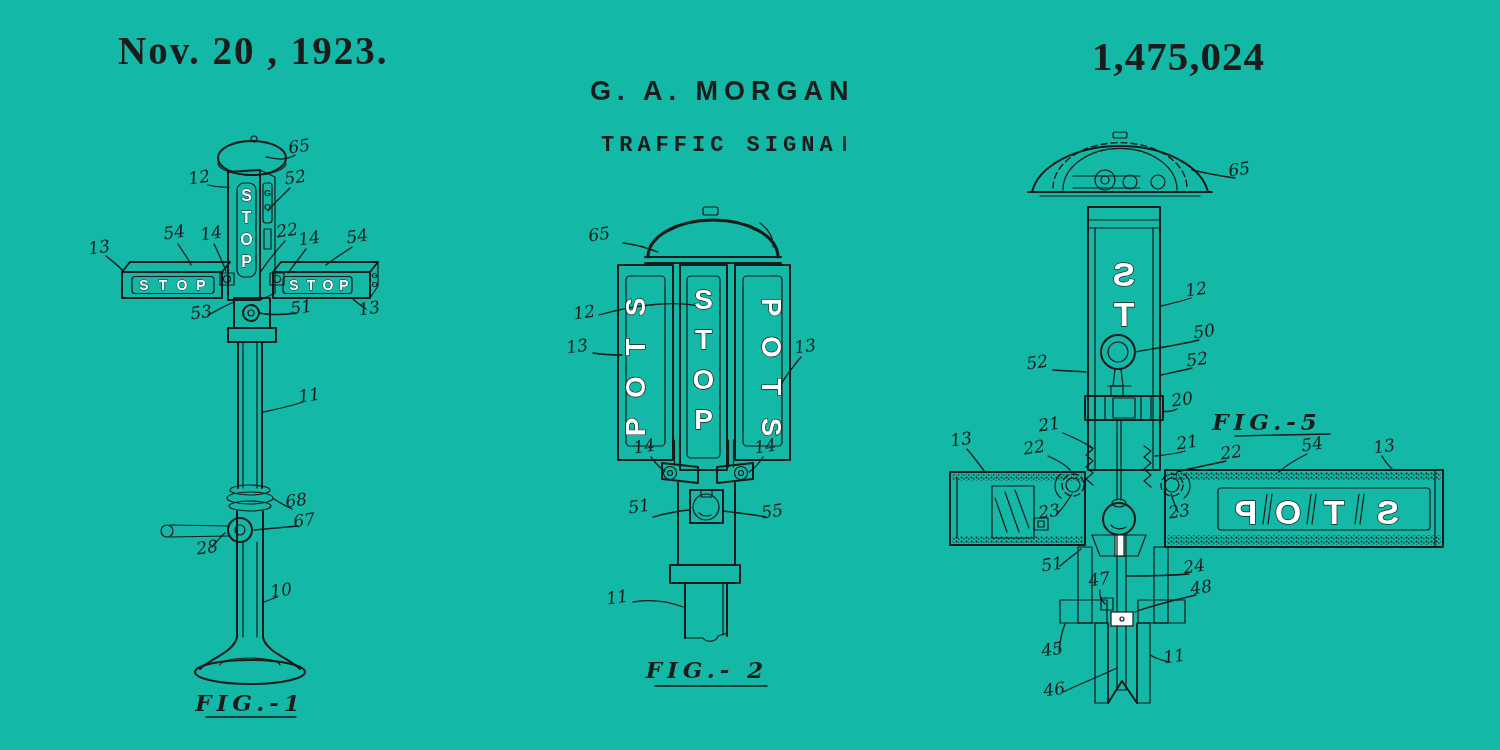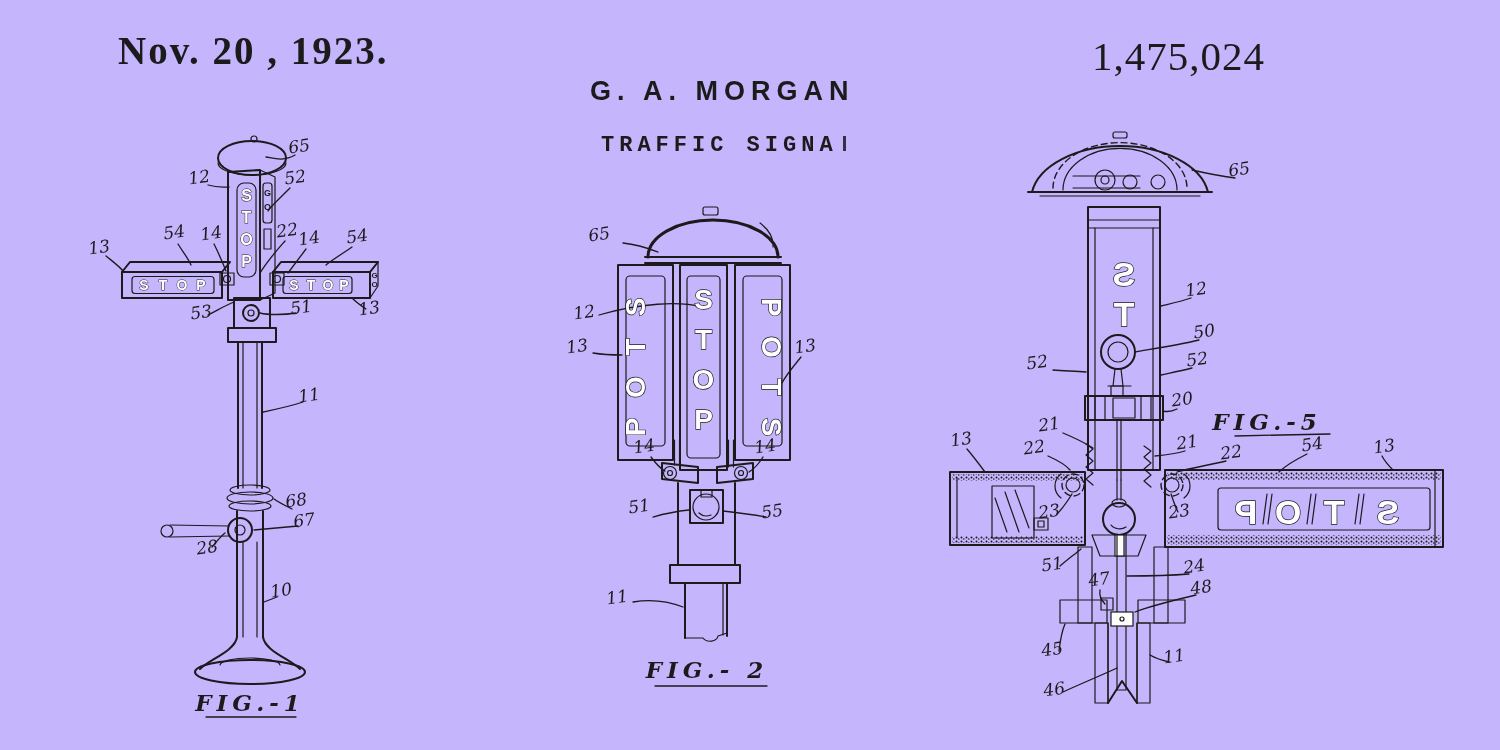--- a/index.html
+++ b/index.html
@@ -1,20 +1,20 @@
 <!DOCTYPE html>
 <html><head>
 <meta charset="utf-8">
 <style>
   html,body{margin:0;padding:0;background:#fff;}
-  #page{position:relative;width:1500px;height:750px;background:#c4b5fd;overflow:hidden;
+  #page{position:relative;width:1500px;height:750px;background:#14b8a6;overflow:hidden;
         font-family:"Liberation Serif",serif;color:#1b1b1b;}
   .hdr{position:absolute;white-space:nowrap;}
   .date{left:118px;top:28px;font-weight:bold;font-size:39px;letter-spacing:2px;}
-  .patnum{left:1092px;top:32px;font-weight:normal;font-size:41px;letter-spacing:1px;}
+  .patnum{left:1092px;top:32px;font-weight:bold;font-size:41px;letter-spacing:1px;}
   .inventor{left:590px;top:76px;font-family:"Liberation Sans",sans-serif;font-weight:bold;
             font-size:27px;letter-spacing:6px;}
   .ptitle{left:601px;top:133px;font-family:"Liberation Mono",monospace;font-weight:bold;
           font-size:22px;letter-spacing:5px;}
   .lfrag{display:inline-block;width:3px;height:15px;background:#1b1b1b;margin-left:5px;opacity:.85;}
   svg{position:absolute;overflow:visible;}
   .ln{fill:none;stroke:#1b1b1b;stroke-width:2;stroke-linecap:round;stroke-linejoin:round;}
   .thin{stroke-width:1.2;}
   .thick{stroke-width:3;}
   .dash{stroke-dasharray:6 4;stroke-width:1.4;}

